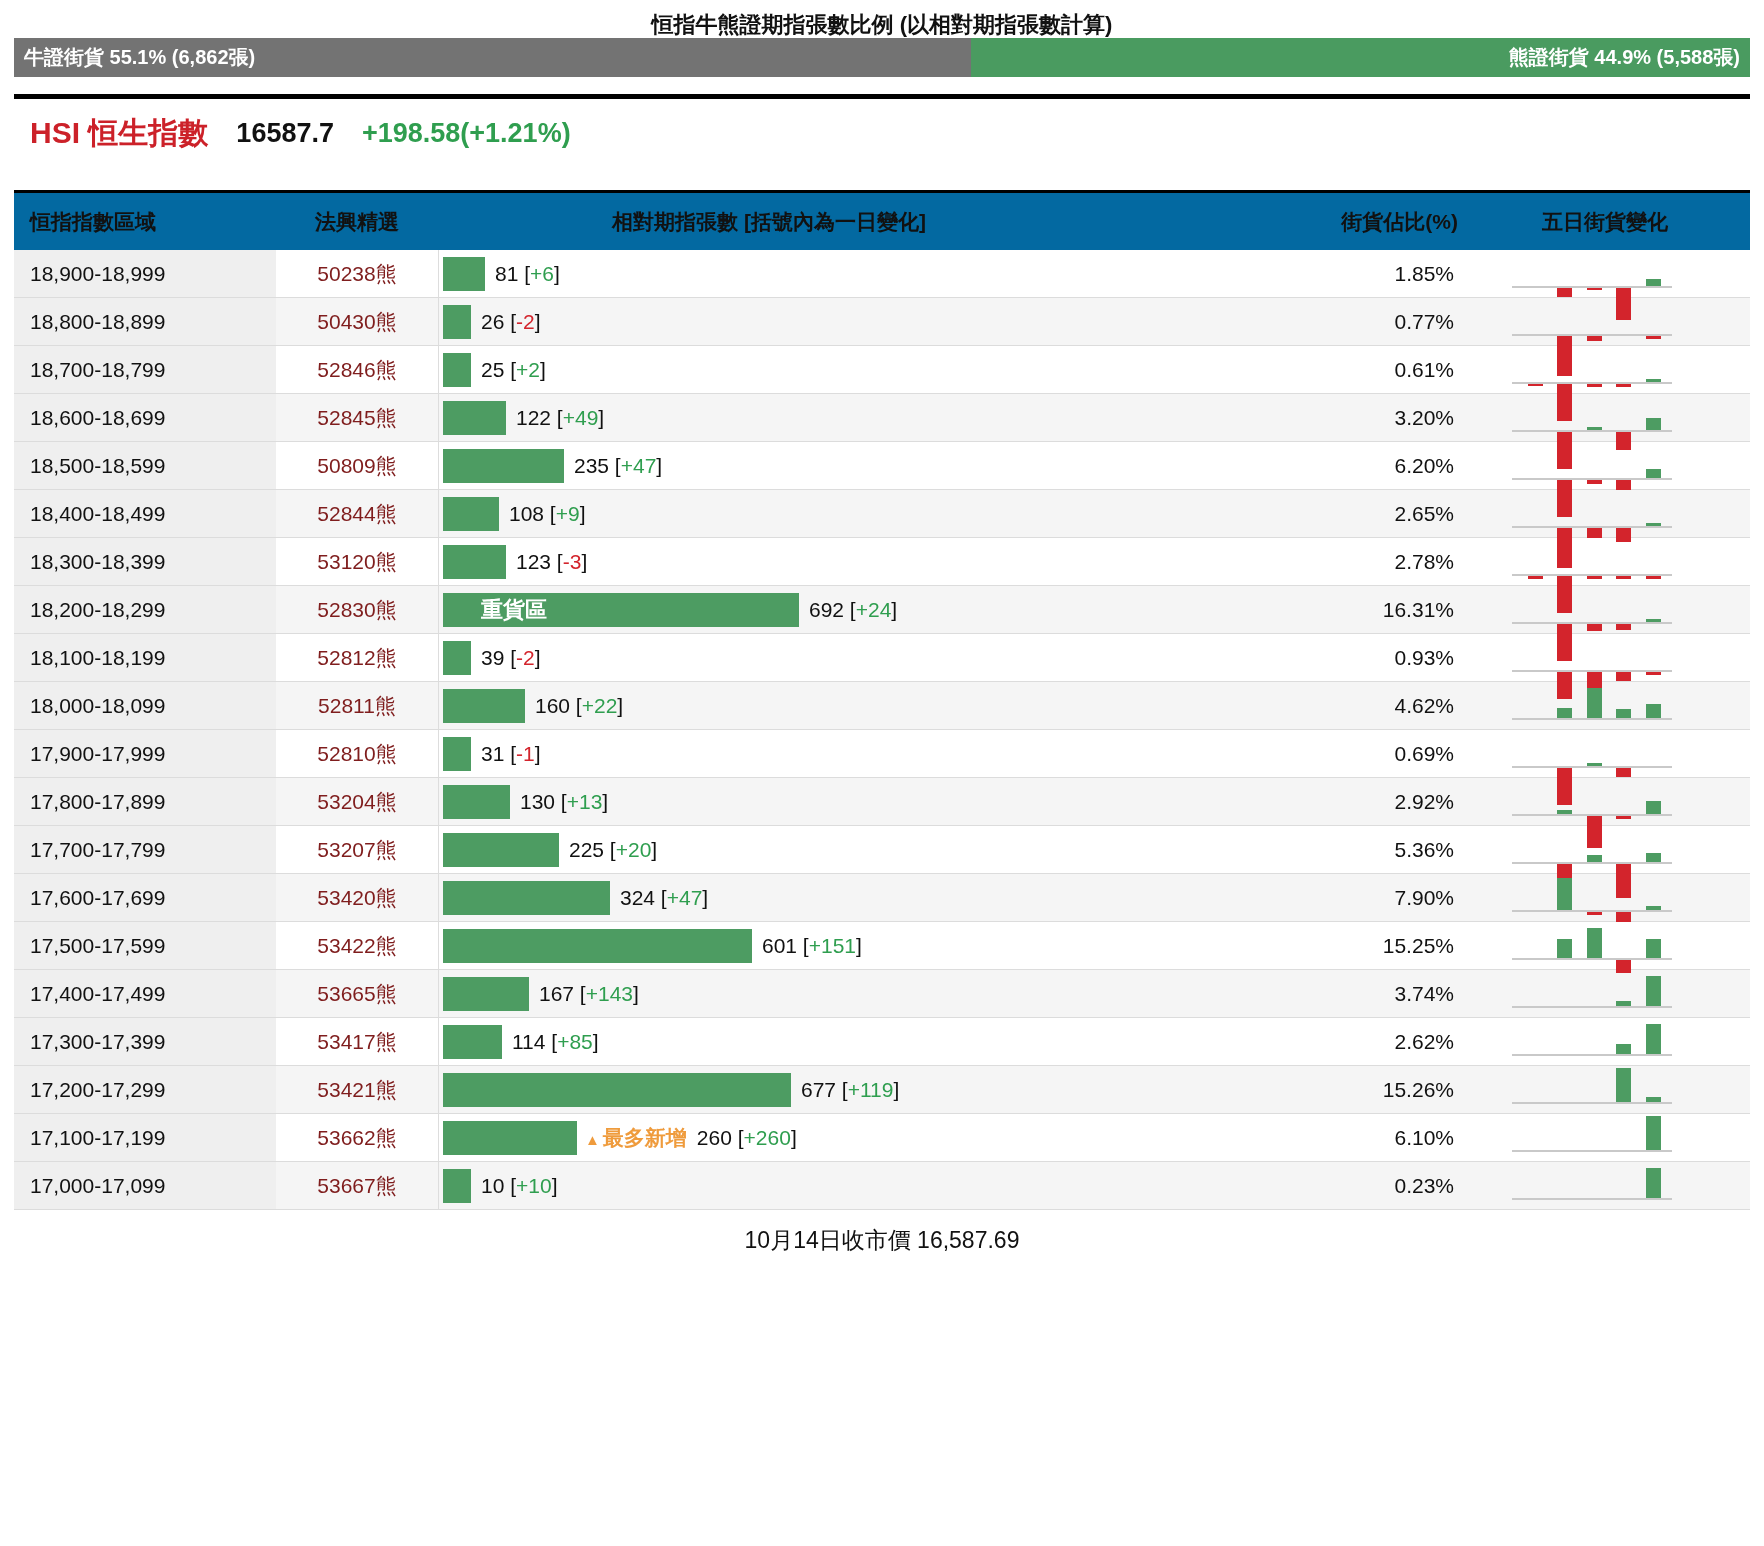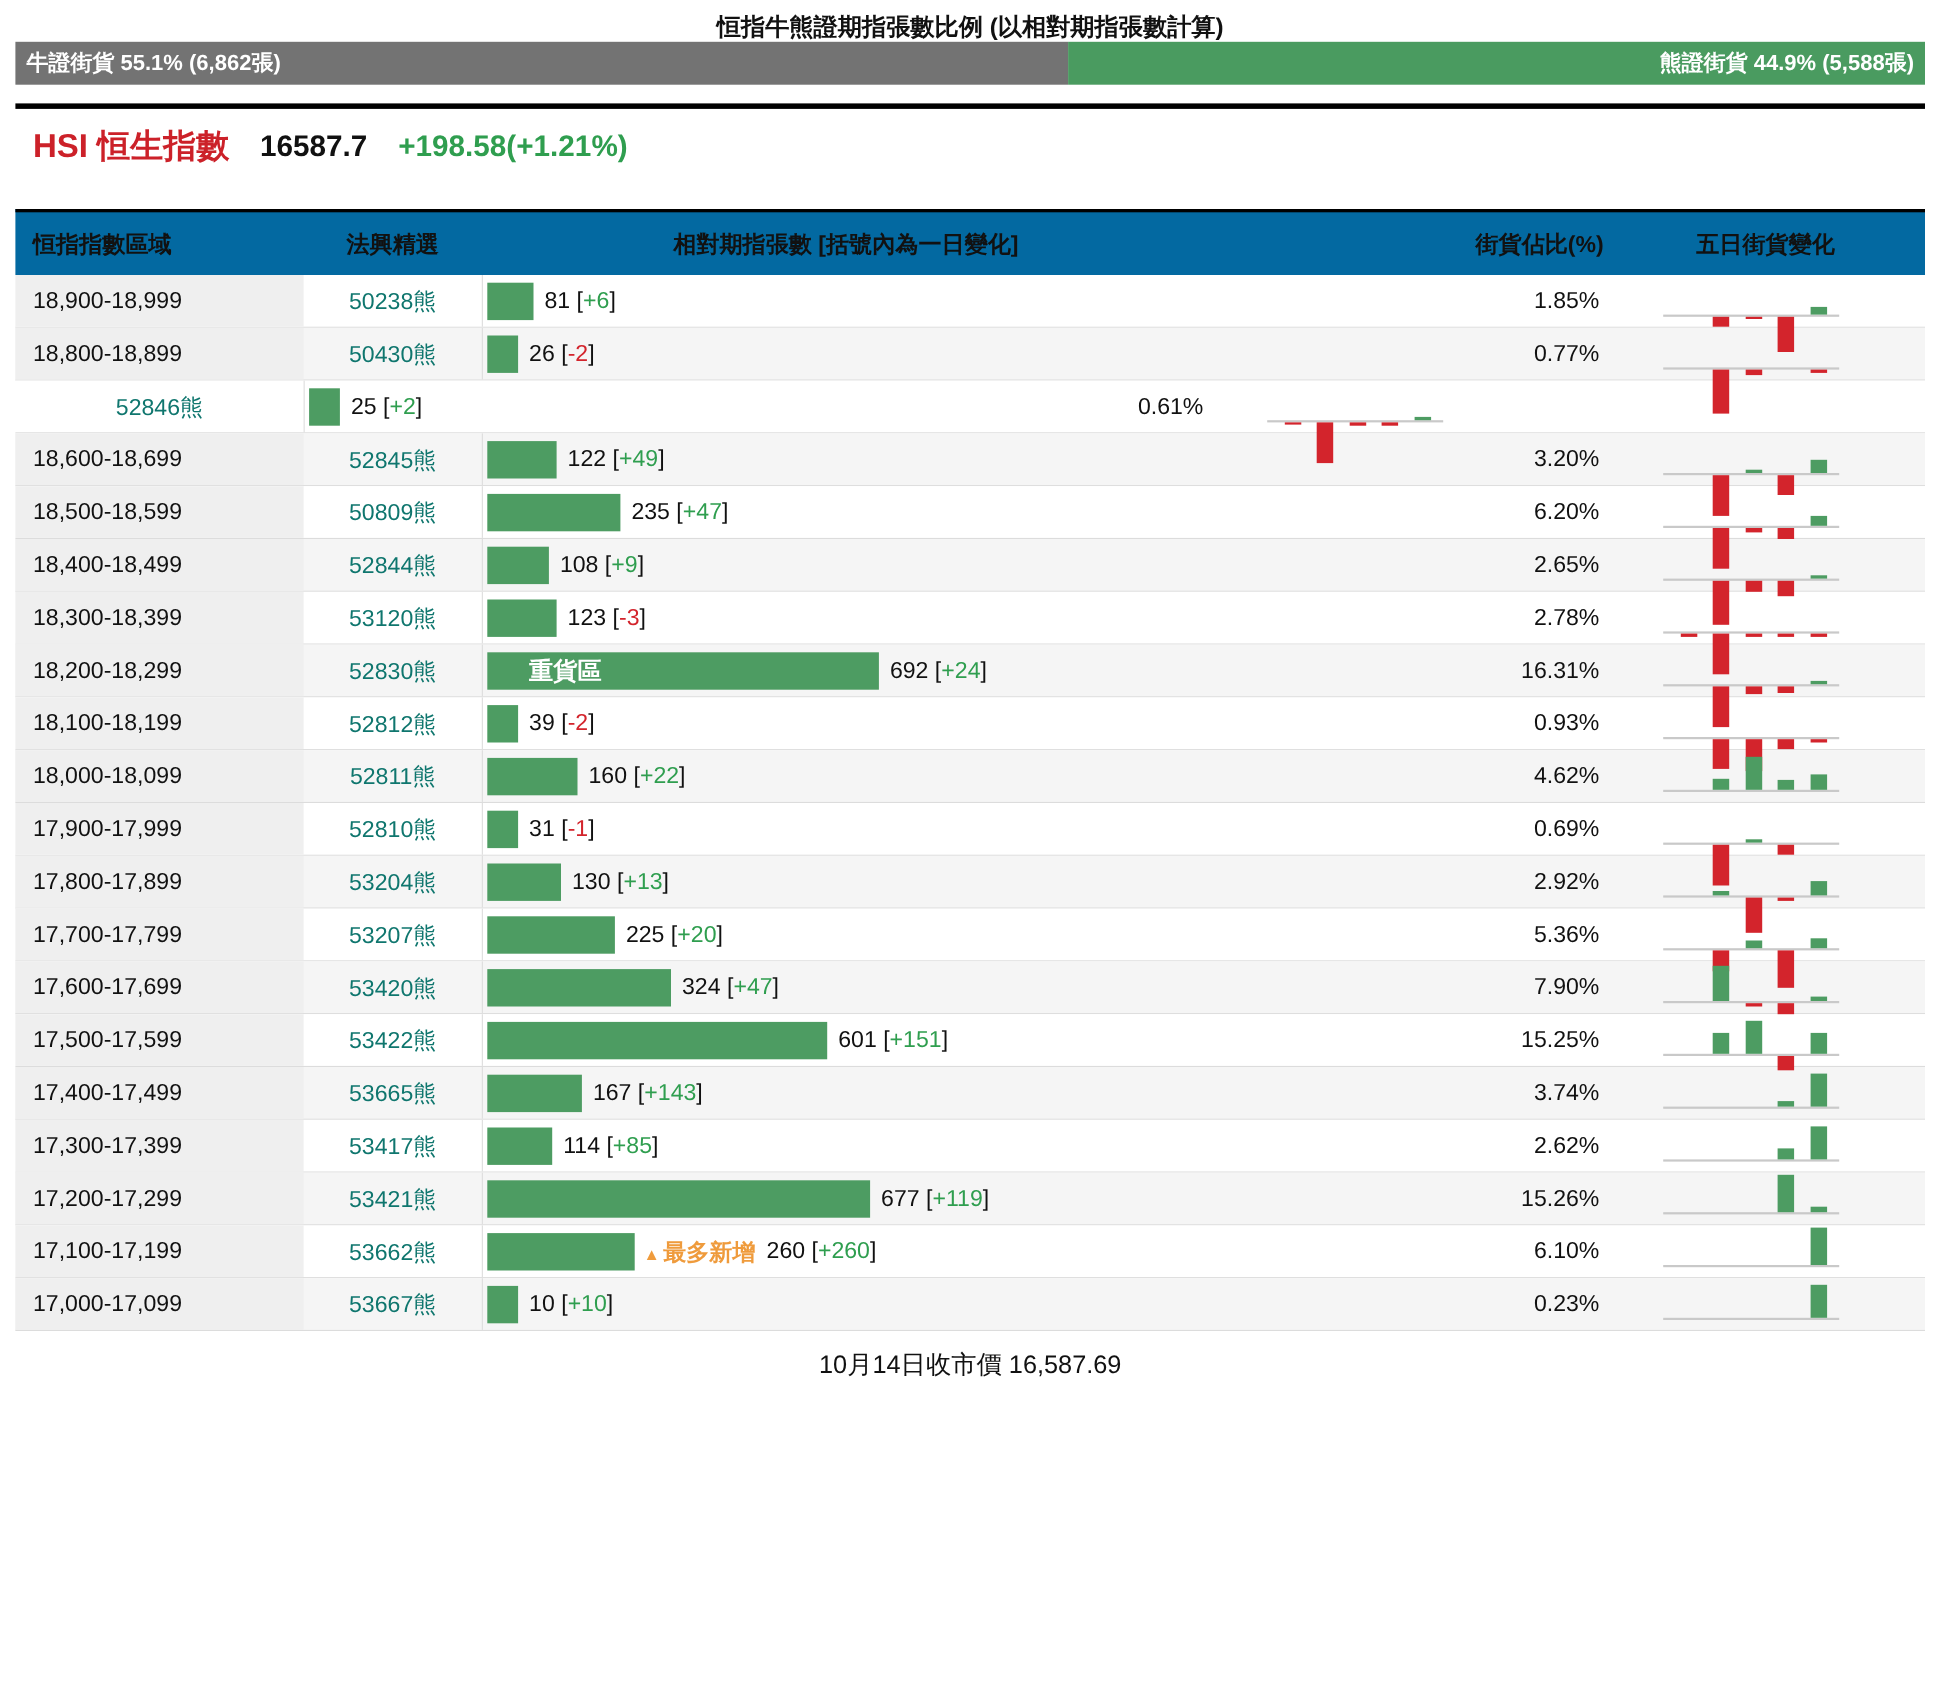--- a/index.html
+++ b/index.html
@@ -40,21 +40,21 @@
   .thead .h4 { text-align:right; padding-right:2px; }
 
   .rows .row {
     display:grid; grid-template-columns:262px 162px 662px 360px 290px;
     height:48px; border-bottom:1px solid #dcdcdc; background:#fff;
     align-items:center; position:relative;
   }
   .rows .row.alt { background:#f5f5f5; }
   .c1 { background:#efefef; height:100%; display:flex; align-items:center;
         padding-left:16px; font-size:21px; color:#111; }
-  .c2 { text-align:center; font-size:21px; color:#0f766e; cursor:pointer; }
+  .c2 { text-align:center; font-size:21px; color:#7f1d1d; cursor:pointer; }
   .c3 { height:100%; display:flex; align-items:center; border-left:1px solid #ddd;
         padding-left:4px; white-space:nowrap; }
   .bar { height:34px; background:#4d9c62; flex:0 0 auto;
          display:flex; align-items:center;padding-left:28px; }
   .bar .inbar { color:#fff; font-size:22px; font-weight:700; padding-left:10px; }
   .c3 .numwrap { margin-left:10px; font-size:21px; color:#111; }
   .c3 .pos { color:#2f9e4f; }
   .c3 .neg { color:#d3242c; }
   .afterbar { margin-left:8px; color:#ef9b3c; font-size:21px; font-weight:700; white-space:nowrap; }
   .afterbar .tri { font-size:15px; margin-right:3px; }
@@ -129,20 +129,21 @@
           <div class="c5">
             <div class="spark">
               <div class="base"></div>
               <div class="sb dn" style="left: 45px; height: 40px; top: 38px;"></div>
               <div class="sb dn" style="left: 75px; height: 5px; top: 38px;"></div>
               <div class="sb dn" style="left: 134px; height: 3px; top: 38px;"></div>
             </div>
           </div>
         </div>
         <div class="row">
+          <div class="c1">18,700-18,799</div>
           <div class="c2">52846熊</div>
           <div class="c3">
             <div class="bar" style="width: 13px;"></div>
             <span class="numwrap"><span>25 [</span><span class="pos">+2</span><span>]</span></span>
           </div>
           <div class="c4">0.61%</div>
           <div class="c5">
             <div class="spark">
               <div class="base"></div>
               <div class="sb dn" style="left: 16px; height: 2px; top: 38px;"></div>

